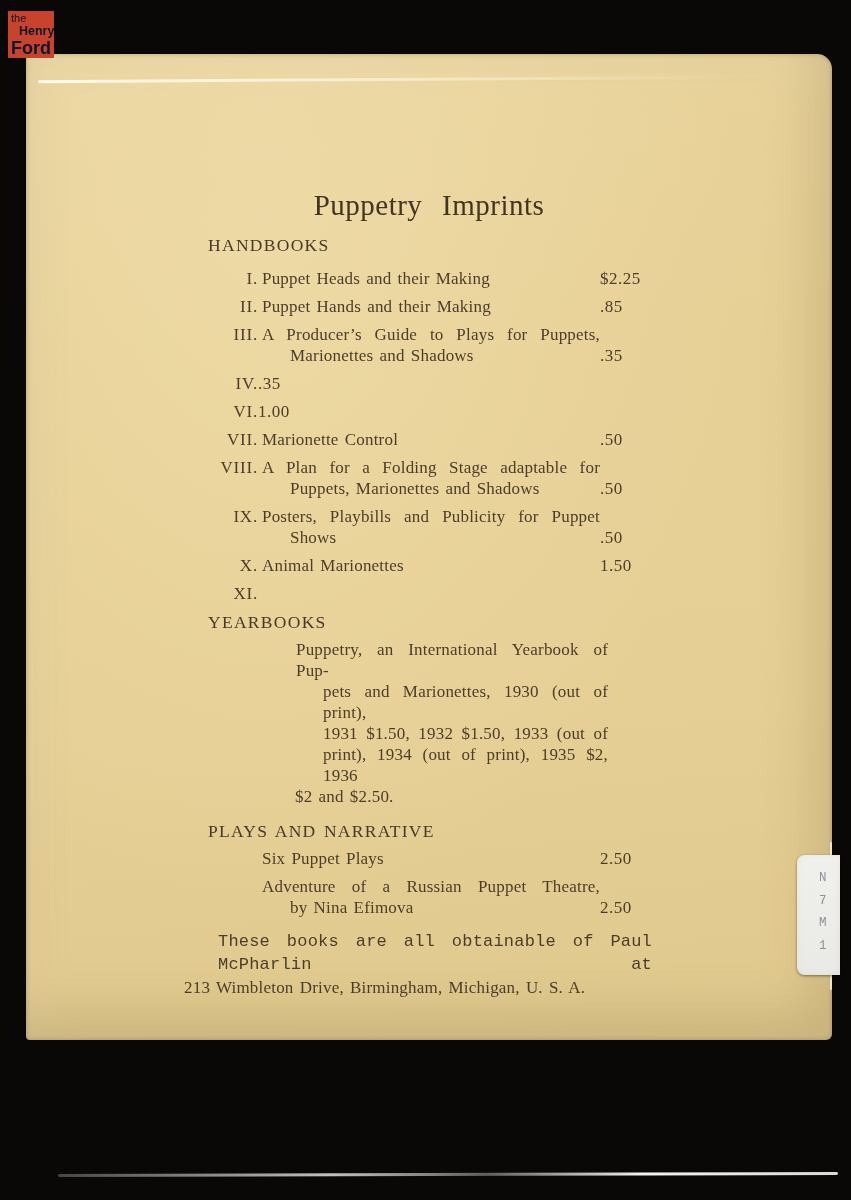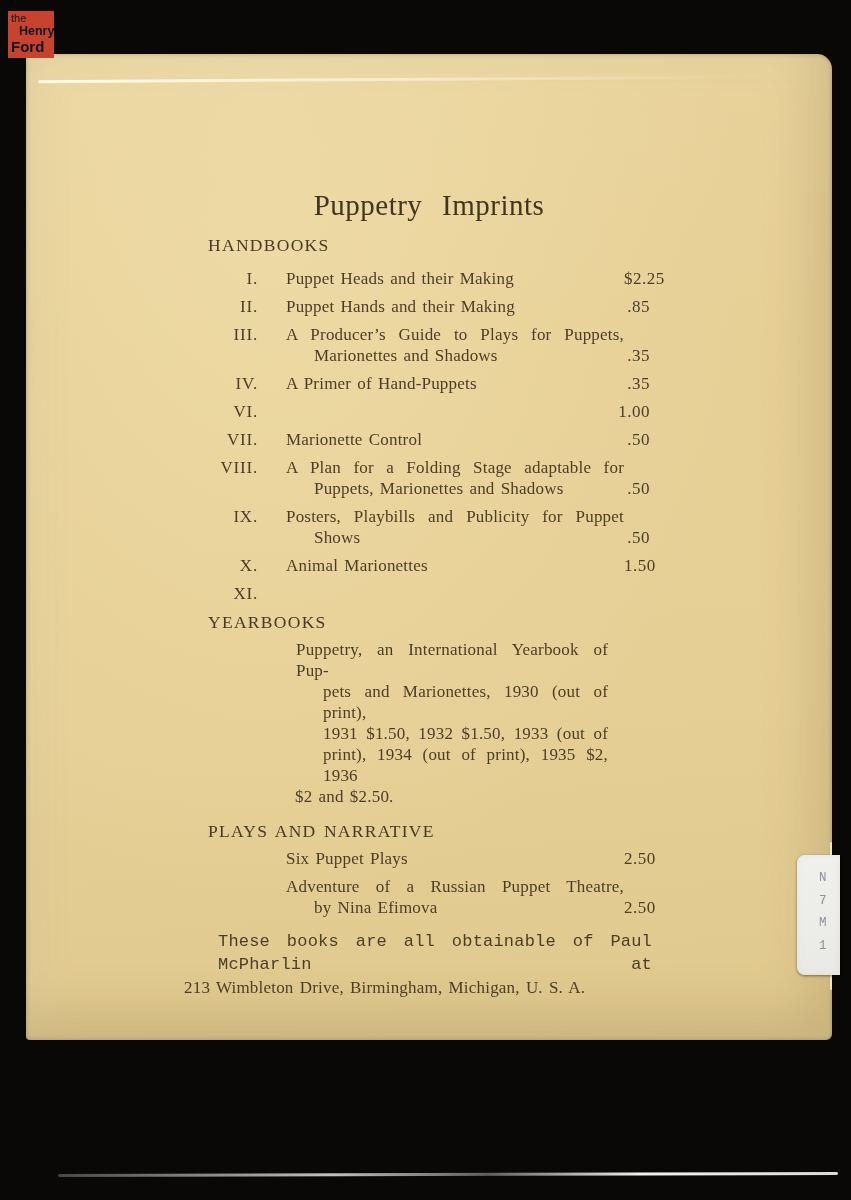--- a/index.html
+++ b/index.html
@@ -41,21 +41,21 @@
   }
 
   
   .logo{
     position:absolute;left:8px;top:11px;width:46px;height:47px;
     background:#c7432d;color:#0f172a;
     font-family:"Liberation Sans","DejaVu Sans",sans-serif;
   }
   .logo .the{position:absolute;left:3px;top:1px;font-size:11px;font-weight:normal;}
   .logo .henry{position:absolute;left:11px;top:13px;font-size:12.5px;font-weight:bold;}
-  .logo .ford{position:absolute;left:3px;top:27px;font-size:15px;font-weight:bold;}
+  .logo .ford{position:absolute;left:3px;top:27px;font-size:18px;font-weight:bold;}
 
   
   .content{
     position:absolute;left:182px;top:0;width:442px;
     color:#4c3d29;font-size:17px;line-height:21px;
     word-spacing:.10em;letter-spacing:.2px;
   }
   .title{
     margin-top:134px;text-align:center;
     font-size:29px;line-height:34px;color:#43341f;
@@ -64,25 +64,25 @@
   .sec-heading{
     font-size:17.5px;letter-spacing:1.3px;color:#473927;line-height:21px;
   }
   .h-handbooks{margin-top:13px;}
   .h-yearbooks{margin-top:8px;}
   .h-plays{margin-top:14px;}
 
   .hb-list{margin-top:12px;}
   .hb-row{display:flex;align-items:flex-end;margin-bottom:7px;}
   .hb-num{width:50px;text-align:right;flex:none;align-self:flex-start;letter-spacing:.8px;}
-  .hb-title{width:338px;flex:none;margin-left:28px;}
+  .hb-title{width:338px;flex:none;margin-left:4px;}
   .hb-line{text-align:left;}
   .hb-line.just{text-align:justify;text-align-last:justify;}
   .hb-line.cont{padding-left:28px;}
-  .hb-price{flex:1;text-align:right;letter-spacing:.5px;}
+  .hb-price{flex:1;text-align:left;letter-spacing:.5px;}
 
   .yb-para{margin-top:6px;margin-left:60px;width:340px;}
   .yb-line{text-align:left;}
   .yb-line.just{text-align:justify;text-align-last:justify;margin-left:28px;}
   .yb-line.cont{padding-left:27px;}
 
   .plays-list{margin-top:6px;}
 
   .footer{margin-top:12px;margin-left:-24px;width:468px;line-height:23px;}
   .ft-line{text-align:left;}
@@ -131,23 +131,20 @@
           <div class="hb-row">
             <div class="hb-num">III.</div>
             <div class="hb-title">
               <div class="hb-line just">A Producer’s Guide to Plays for Puppets,</div>
               <div class="hb-line cont">Marionettes and Shadows</div>
             </div>
             <div class="hb-price">.35</div>
           </div>
           <div class="hb-row">
             <div class="hb-num">IV.</div>
-            <div class="hb-title">
-              <div class="hb-line">A Primer of Hand-Puppets</div>
-            </div>
             <div class="hb-price">.35</div>
           </div>
           <div class="hb-row">
             <div class="hb-num">VI.</div>
             <div class="hb-price">1.00</div>
           </div>
           <div class="hb-row">
             <div class="hb-num">VII.</div>
             <div class="hb-title">
               <div class="hb-line">Marionette Control</div>

